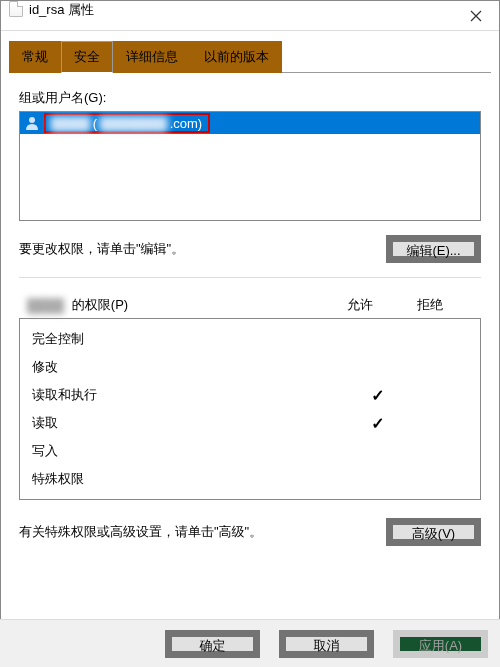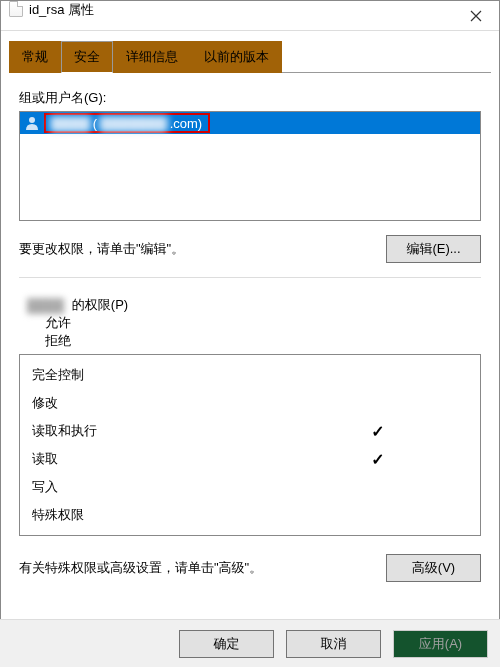--- a/index.html
+++ b/index.html
@@ -18,31 +18,31 @@
 .row { display: flex; align-items: center; margin-bottom: 16px; }
 .row .label { width: 100px; }
 .listbox { border: 1px solid #888; height: 110px; background: #fff; margin-top: 4px; overflow: auto; }
 .list-item { display: flex; align-items: center; height: 22px; background: #0078d7; color: #fff; padding-left: 4px; }
 .user-icon { width: 16px; height: 16px; margin-right: 4px; }
 .redbox { border: 2px solid #d40000; padding: 0 6px 0 2px; display: flex; align-items: center; height: 20px; }
 .obscured { filter: blur(3px); background: rgba(255,255,255,0.4); color: #cfe4f7; padding: 0 4px; }
 .divider { height: 1px; background: #ddd; margin: 14px 0; }
 .action-row { display: flex; align-items: center; margin: 14px 0 8px 0; }
 .action-row .text { flex: 1; }
-.win-btn { min-width: 95px; height: 28px; border: 1px solid #737373; background: #e1e1e1; cursor: pointer; padding: 0 10px; }
+.win-btn { min-width: 95px; height: 28px; border: 7px solid #737373; background: #e1e1e1; cursor: pointer; padding: 0 10px; }
 .win-btn:disabled { color: #a0a0a0; background: #14532d; border-color:#ccc; cursor: default; }
-.perm-head { display: flex; padding: 4px 16px 4px 4px; flex-direction: column; }
+.perm-head { display: flex; padding: 4px 16px 4px 4px; }
 .perm-head .pname { flex: 1; display:flex; align-items:center; gap:4px;}
 .perm-head .col { width: 70px; text-align: center; }
 .perm-table { border: 1px solid #888; padding: 6px 12px; }
 .perm-row { display: flex; height: 28px; align-items: center; }
 .perm-row .pname { flex: 1; }
 .perm-row .col { width: 60px; text-align: center; font-size: 16px; }
 .check::before { content: "✓"; font-weight: bold; }
-.footer { position: absolute; bottom: 0; left: 0; right: 0; height: 48px; background: #f0f0f0; border-top: 1px solid #ddd; display: flex; align-items: center; justify-content: flex-end; gap: 12px; padding-right: 12px; }
+.footer { position: absolute; bottom: 0; left: 0; right: 0; height: 48px; background: #f0f0f0; border-top: 1px solid #ddd; display: flex; align-items: center; justify-content: flex-end; gap: 19px; padding-right: 12px; }
 .obscured-sm{ filter: blur(3px); color:#aaa; padding:0 4px;}
 </style>
 </head>
 <body>
 
 <div class="titlebar">
   <span class="file-icon"></span>
   <span class="title-text">id_rsa 属性</span>
   <div class="close-btn">
     <svg viewBox="0 0 12 12">

